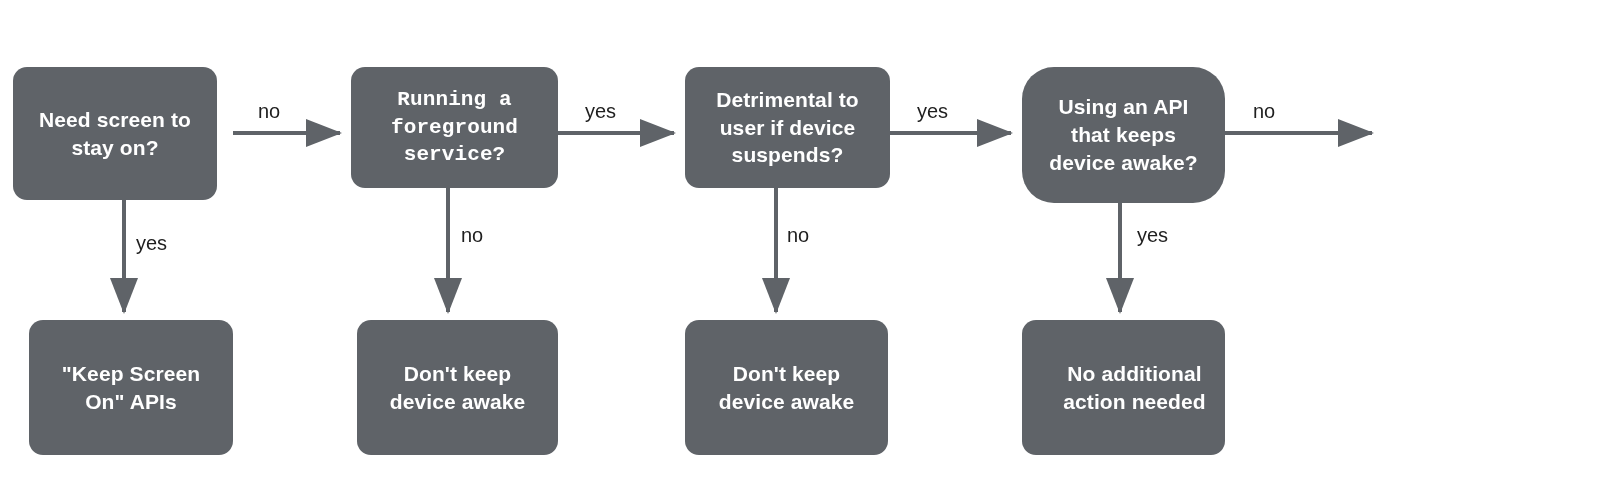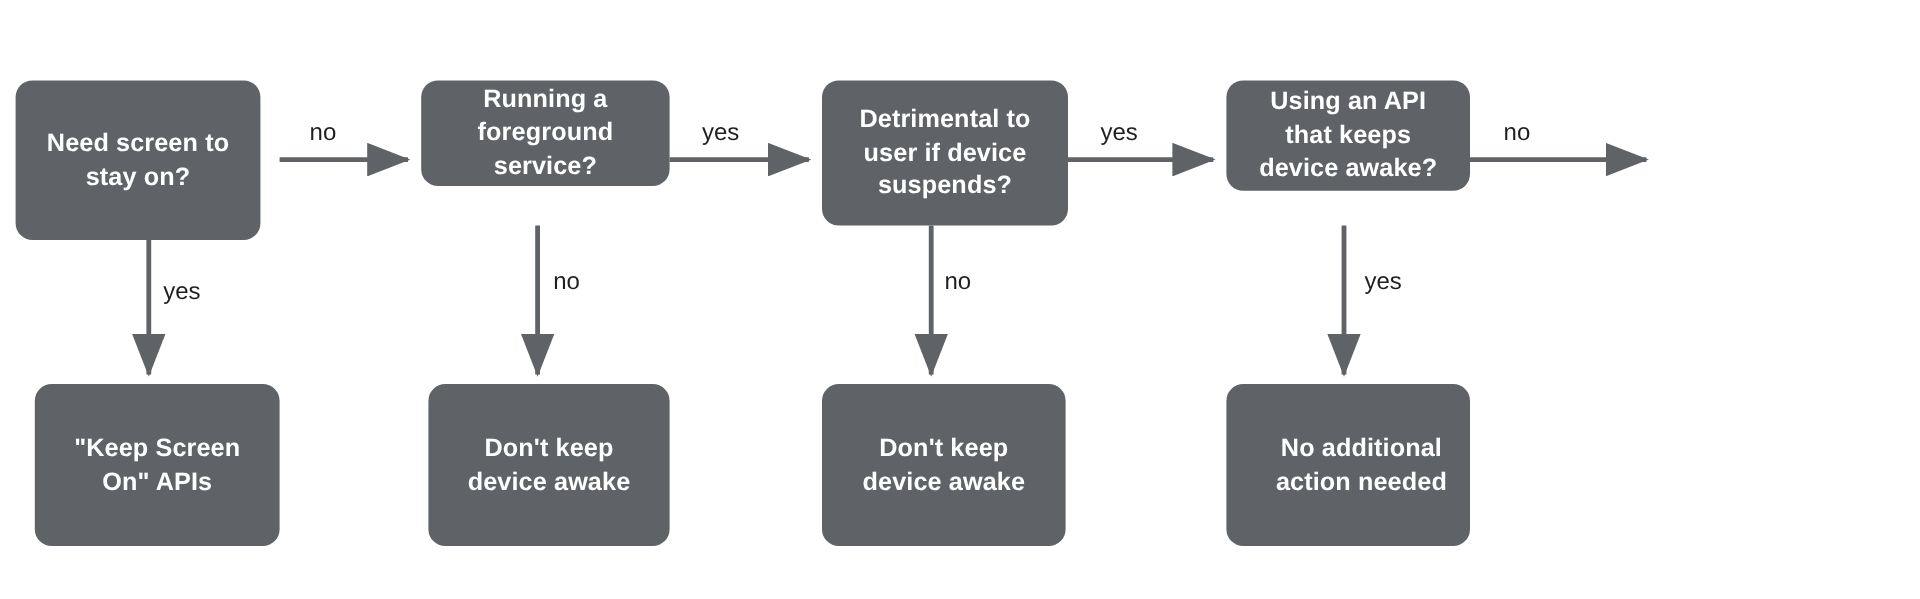--- a/index.html
+++ b/index.html
@@ -87,33 +87,33 @@
     <line x1="1225" y1="133" x2="1372" y2="133" stroke="#5f6368" stroke-width="4" marker-end="url(#arrowhead)"></line>
 
     <line x1="1120" y1="188" x2="1120" y2="312" stroke="#5f6368" stroke-width="4" marker-end="url(#arrowhead)"></line>
   </svg>
 
   <div class="node decision" style="left:13px; top:67px; width:204px; height:133px;">
     <span class="node-label">Need screen to
 stay on?</span>
   </div>
 
-  <div class="node decision" style="left:351px; top:67px; width:207px; height:88px;">
+  <div class="node decision" style="left:351px; top:67px; width:207px; height:121px;font-family:Liberation Mono, monospace;">
     <span class="node-label">Running a
 foreground
 service?</span>
   </div>
 
   <div class="node decision" style="left:685px; top:67px; width:205px; height:121px;">
     <span class="node-label">Detrimental to
 user if device
 suspends?</span>
   </div>
 
-  <div class="node decision" style="left:1022px; top:67px; width:203px; height:92px;">
+  <div class="node decision" style="left:1022px; top:67px; width:203px; height:136px;border-radius:32px;">
     <span class="node-label">Using an API
 that keeps
 device awake?</span>
   </div>
 
 
   <div class="node terminal-gray" style="left:29px; top:320px; width:204px; height:135px;">
     <span class="node-label">"Keep Screen
 On" APIs</span>
   </div>

